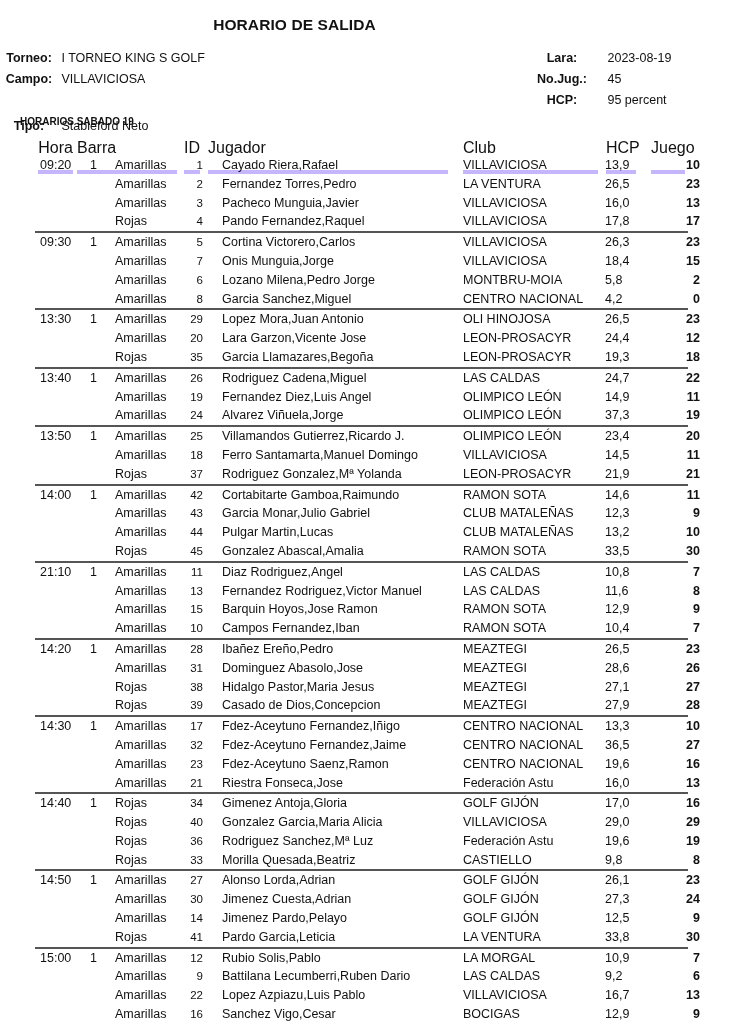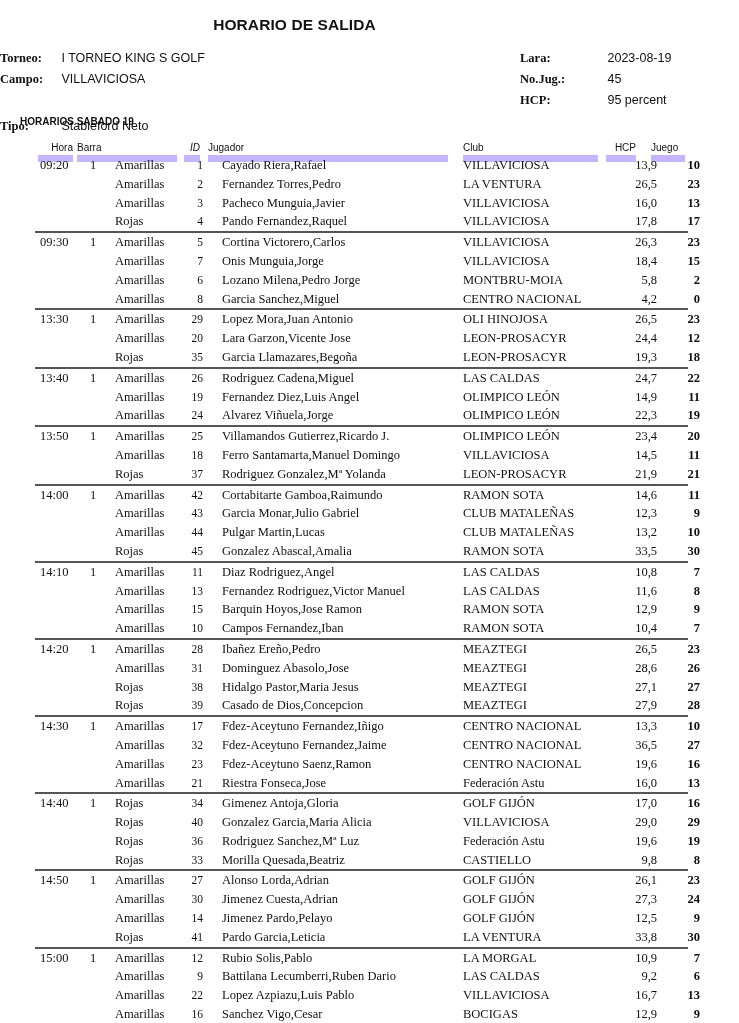--- a/index.html
+++ b/index.html
@@ -6,40 +6,40 @@
   body {
     width: 739px; height: 1023px; position: relative; overflow: hidden;
     font-family: "Liberation Sans", sans-serif; color: #111111;
   }
   .title {
     position: absolute; left: 0; top: 16px; width: 589px; text-align: center;
     font-size: 15.5px; font-weight: bold; letter-spacing: 0.1px;
   }
   .meta { position: absolute; font-size: 12.5px; line-height: 16px; white-space: nowrap; }
   .meta-left { left: 0; }
-  .meta .lbl { display: inline-block; text-align: left; font-weight: bold; font-family: Liberation Serif, serif; }
+  .meta .lbl { display: inline-block; text-align: center; font-weight: bold; }
   .section-title {
     position: absolute; left: 20px; top: 116px;
     font-size: 10px; font-weight: bold;
   }
   .col-head {
-    position: absolute; top: 140px; font-size: 10px; line-height: 15px;
-    border-bottom: 7px solid #c4b5fd; padding-bottom: 0px; white-space: nowrap;
+    position: absolute; top: 140px; font-size: 16px; line-height: 15px;
+    border-bottom: 4px solid #c4b5fd; padding-bottom: 15px; white-space: nowrap;
   }
   #rows { position: absolute; left: 0; top: 156px; width: 739px; }
   .group { position: relative; border-bottom: 2px solid #555555; width: 653px; margin-left: 35px; }
-  .row { position: relative; height: 18.8px; font-size: 12.5px; white-space: nowrap; font-family: Liberation Serif, serif; }
+  .row { position: relative; height: 18.8px; font-size: 12.5px; white-space: nowrap; }
   .row span { position: absolute; top: 2px; line-height: 15px; }
   .c-hora { left: 5px; }
   .c-barra { left: 55px; }
   .c-tee { left: 80px; }
   .c-id { left: 150px; width: 18px; text-align: right; font-size: 11.5px; }
   .c-name { left: 175px; margin-left: 12px; }
   .c-club { left: 428px; }
-  .c-hcp { left: 570px; width: 52px; text-align: right; }
+  .c-hcp { left: 570px; width: 52px; text-align: left; }
   .c-juego { left: 625px; width: 40px; text-align: right; font-weight: bold; }
 </style>
 </head>
 <body>
 
 <div class="title">HORARIO DE SALIDA</div>
 
 <div class="meta meta-left" style="top:50px;">
   <span class="lbl" style="width:58px;">Torneo:</span>
   <span>I TORNEO KING S GOLF</span>
@@ -63,21 +63,21 @@
 </div>
 <div class="meta" style="left:520px; top:92px;">
   <span class="lbl" style="width:84px;">HCP:</span>
   <span>95 percent</span>
 </div>
 
 <div class="section-title">HORARIOS SABADO 19</div>
 
 <div class="col-head" style="left:38px; width:35px; text-align:right;">Hora</div>
 <div class="col-head" style="left:77px; width:100px;">Barra</div>
-<div class="col-head" style="left:184px; width:16px; text-align:right;font-style:italic;">ID</div>
+<div class="col-head" style="left:184px; width:16px; text-align:right;">ID</div>
 <div class="col-head" style="left:208px; width:240px;">Jugador</div>
 <div class="col-head" style="left:463px; width:135px;">Club</div>
 <div class="col-head" style="left:606px; width:30px; text-align:right;">HCP</div>
 <div class="col-head" style="left:651px; width:34px;">Juego</div>
 
 <div id="rows">
     <div class="group">
       <div class="row">
         <span class="c-hora">09:20</span>
         <span class="c-barra">1</span>
@@ -194,21 +194,21 @@
         <span class="c-name">Fernandez Diez,Luis Angel</span>
         <span class="c-club">OLIMPICO LEÓN</span>
         <span class="c-hcp">14,9</span>
         <span class="c-juego">11</span>
       </div>
       <div class="row">
         <span class="c-tee">Amarillas</span>
         <span class="c-id">24</span>
         <span class="c-name">Alvarez Viñuela,Jorge</span>
         <span class="c-club">OLIMPICO LEÓN</span>
-        <span class="c-hcp">22,3</span>
+        <span class="c-hcp">37,3</span>
         <span class="c-juego">19</span>
       </div>
     </div>
     <div class="group">
       <div class="row">
         <span class="c-hora">13:50</span>
         <span class="c-barra">1</span>
         <span class="c-tee">Amarillas</span>
         <span class="c-id">25</span>
         <span class="c-name">Villamandos Gutierrez,Ricardo J.</span>
@@ -264,21 +264,21 @@
         <span class="c-tee">Rojas</span>
         <span class="c-id">45</span>
         <span class="c-name">Gonzalez Abascal,Amalia</span>
         <span class="c-club">RAMON SOTA</span>
         <span class="c-hcp">33,5</span>
         <span class="c-juego">30</span>
       </div>
     </div>
     <div class="group">
       <div class="row">
-        <span class="c-hora">14:10</span>
+        <span class="c-hora">21:10</span>
         <span class="c-barra">1</span>
         <span class="c-tee">Amarillas</span>
         <span class="c-id">11</span>
         <span class="c-name">Diaz Rodriguez,Angel</span>
         <span class="c-club">LAS CALDAS</span>
         <span class="c-hcp">10,8</span>
         <span class="c-juego">7</span>
       </div>
       <div class="row">
         <span class="c-tee">Amarillas</span>

